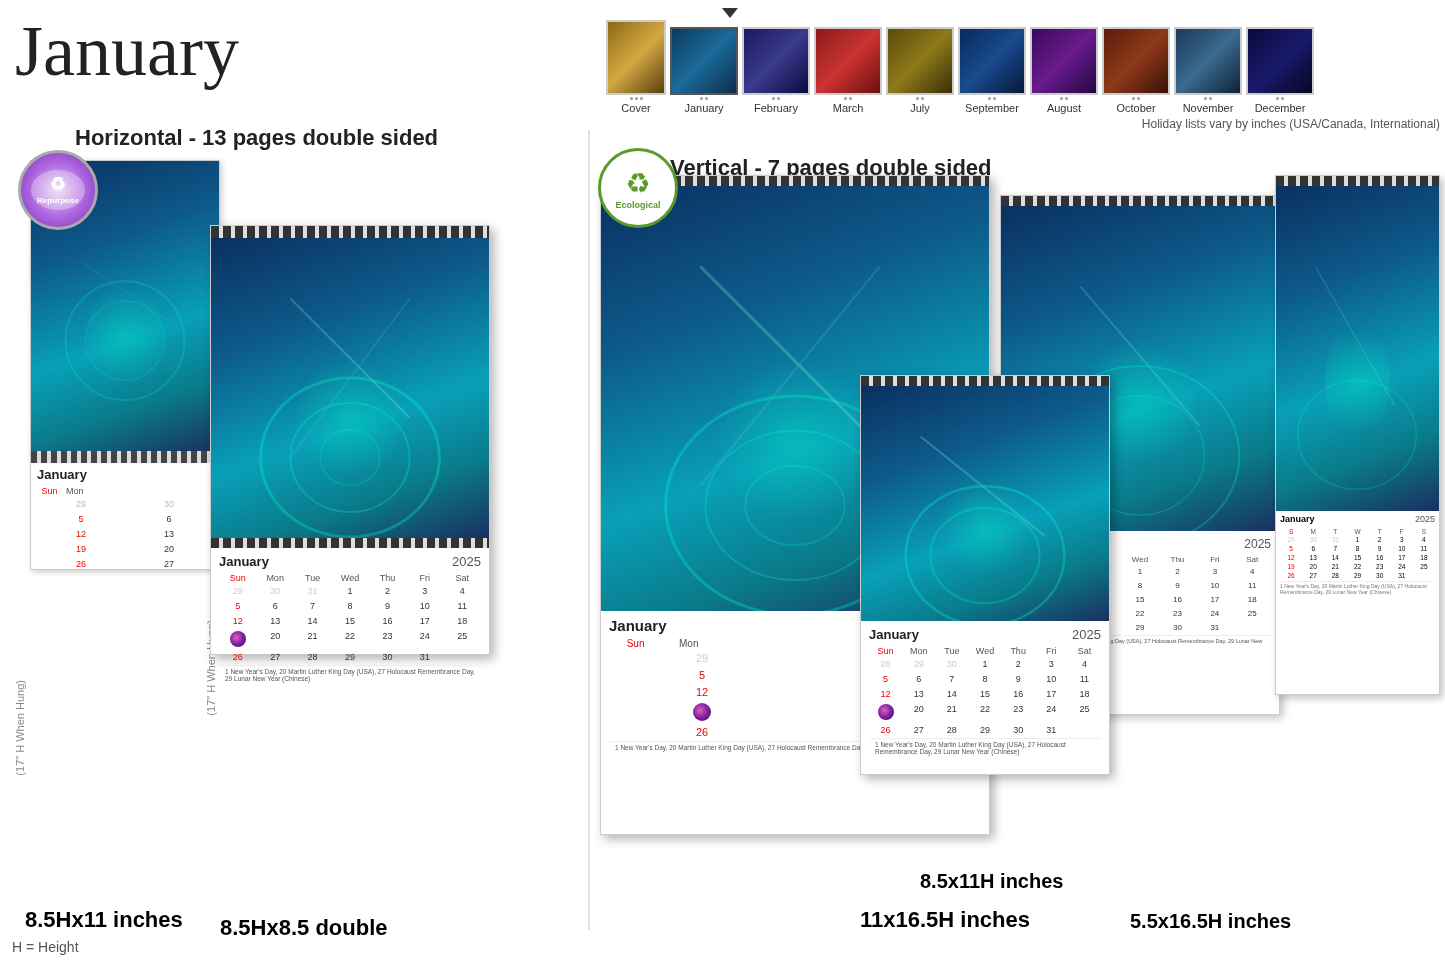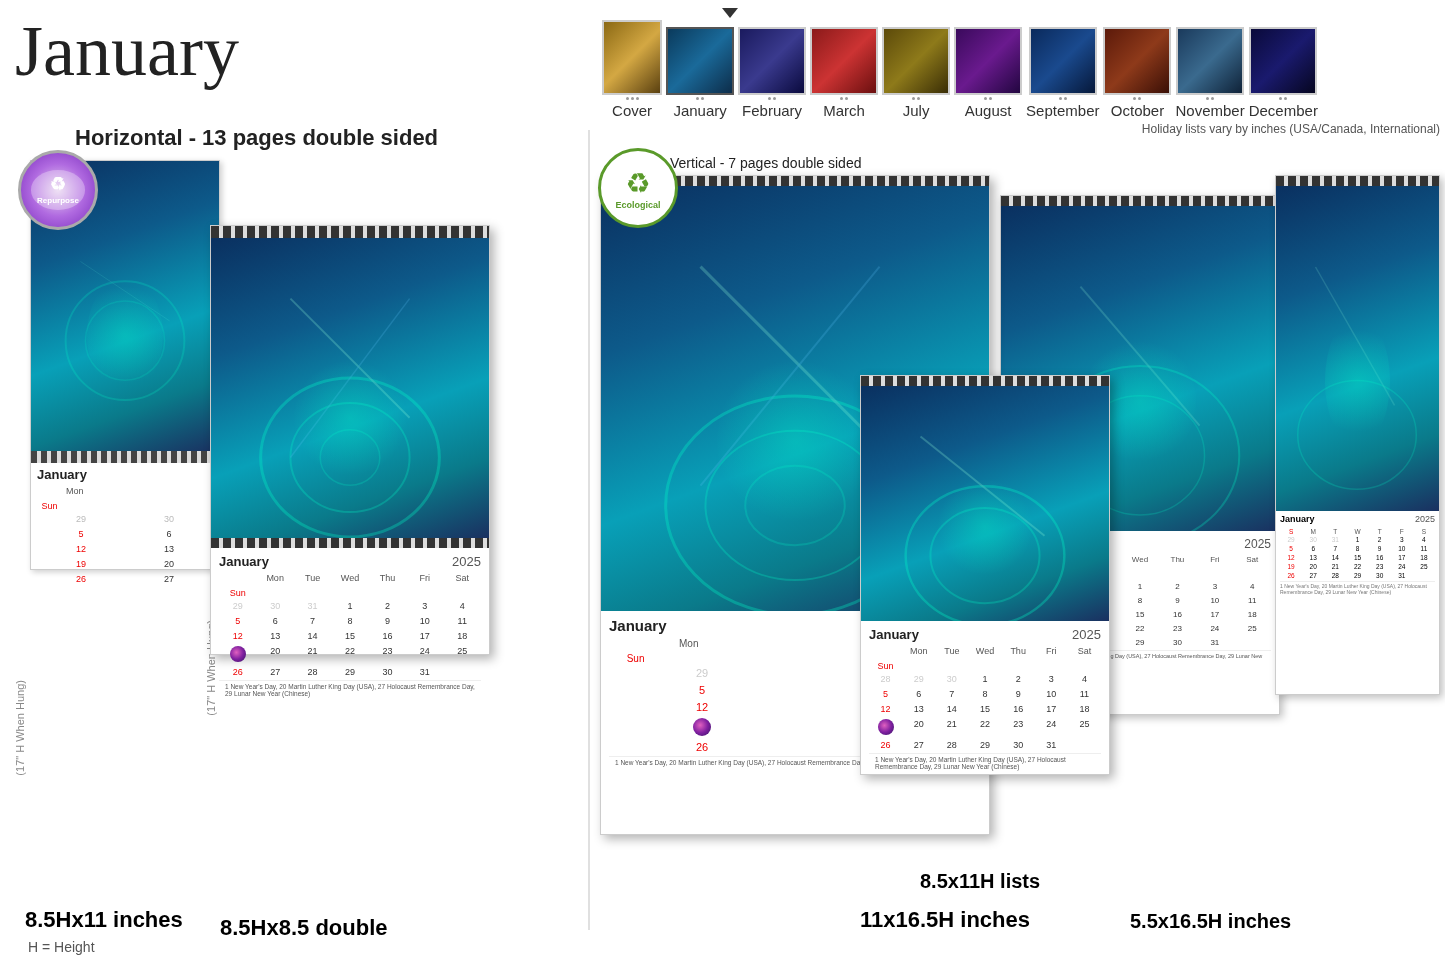--- a/index.html
+++ b/index.html
@@ -49,21 +49,21 @@
       position: relative;
     }
     .thumb-img.selected {
       border: 2px solid #555;
     }
     .thumb-img.cover-thumb {
       width: 60px;
       height: 75px;
     }
     .thumb-label {
-      font-size: 15px;
+      font-size: 11px;
       color: #333;
       margin-top: 2px;
       text-align: left;
     }
     .holiday-note {
       font-size: 12px;
       color: #555;
       margin-top: 4px;
       text-align: right;
       width: 100%;
@@ -222,21 +222,21 @@
     .cal-month-name { font-size: 13px; font-weight: bold; color: #222; }
     .cal-year { font-size: 13px; color: #555; }
     .cal-days-header {
       display: grid;
       grid-template-columns: repeat(7, 1fr);
       text-align: center;
       font-size: 9px;
       color: #555;
       margin-bottom: 2px;
     }
-    .cal-days-header span.sun { color: #e00; margin-top: 15px; }
+    .cal-days-header span.sun { color: #e00; }
     .cal-days-grid {
       display: grid;
       grid-template-columns: repeat(7, 1fr);
       text-align: center;
       font-size: 9px;
       row-gap: 3px;
     }
     .cal-days-grid .day { color: #333; padding: 1px; }
     .cal-days-grid .day.sun { color: #e00; }
     .cal-days-grid .day.prev { color: #bbb; }
@@ -247,22 +247,22 @@
       padding: 2px 6px;
       border-top: 1px solid #eee;
       margin-top: 2px;
     }
 
     
     .vertical-label {
       position: absolute;
       top: 155px;
       left: 670px;
-      font-size: 14px;
-      font-weight: normal;
+      font-size: 22px;
+      font-weight: bold;
       color: #222;
     }
 
     
     .vert-cal-large {
       position: absolute;
       top: 175px;
       left: 600px;
       width: 390px;
       height: 660px;
@@ -326,21 +326,21 @@
       width: 100%;
       height: 330px;
     }
 
     
     .size-85x11 { position: absolute; bottom: 30px; left: 25px; font-size: 22px; font-weight: bold; }
     .size-85x85 { position: absolute; bottom: 22px; left: 220px; font-size: 22px; font-weight: bold; }
     .size-85x11h { position: absolute; bottom: 70px; left: 920px; font-size: 20px; font-weight: bold; }
     .size-11x165h { position: absolute; bottom: 30px; left: 860px; font-size: 22px; font-weight: bold; }
     .size-55x165h { position: absolute; bottom: 30px; left: 1130px; font-size: 20px; font-weight: bold; }
-    .h-equals { position: absolute; bottom: 8px; left: 28px; font-size: 14px; color: #555; }
+    .h-equals { position: absolute; bottom: 8px; left: 12px; font-size: 14px; color: #555; }
 
     
     .hung-label-left1 {
       position: absolute;
       left: 14px;
       top: 680px;
       writing-mode: vertical-rl;
       transform: rotate(180deg);
       font-size: 11px;
       color: #888;
@@ -440,35 +440,35 @@
     <div class="thumb-item">
       <div class="thumb-img t-jul"></div>
       <div class="thumb-dots">
           <span class="thumb-dot"></span>
           <span class="thumb-dot"></span>
         </div>
       <span class="thumb-label">July</span>
     </div>
 
     <div class="thumb-item">
+      <div class="thumb-img t-sep"></div>
+      <div class="thumb-dots">
+          <span class="thumb-dot"></span>
+          <span class="thumb-dot"></span>
+        </div>
+      <span class="thumb-label">September</span>
+    </div>
+
+    <div class="thumb-item">
       <div class="thumb-img t-aug"></div>
       <div class="thumb-dots">
           <span class="thumb-dot"></span>
           <span class="thumb-dot"></span>
         </div>
       <span class="thumb-label">August</span>
-    </div>
-
-    <div class="thumb-item">
-      <div class="thumb-img t-sep"></div>
-      <div class="thumb-dots">
-          <span class="thumb-dot"></span>
-          <span class="thumb-dot"></span>
-        </div>
-      <span class="thumb-label">September</span>
     </div>
 
     <div class="thumb-item">
       <div class="thumb-img t-oct"></div>
       <div class="thumb-dots">
           <span class="thumb-dot"></span>
           <span class="thumb-dot"></span>
         </div>
       <span class="thumb-label">October</span>
     </div>
@@ -845,15 +845,15 @@
         <span>28</span>
         <span>29</span>
         <span>30</span>
         <span>31</span>
         <span></span>
     </div>
     <div style="font-size:5px; color:#777; border-top:1px solid #eee; margin-top:2px; padding-top:1px;">1 New Year's Day, 20 Martin Luther King Day (USA), 27 Holocaust Remembrance Day, 29 Lunar New Year (Chinese)</div>
   </div>
 </div>
 
-<div class="size-85x11h">8.5x11H lists</div>
+<div class="size-85x11h">8.5x11H inches</div>
 <div class="size-11x165h">11x16.5H inches</div>
 <div class="size-55x165h">5.5x16.5H inches</div>
 
 </body></html>

